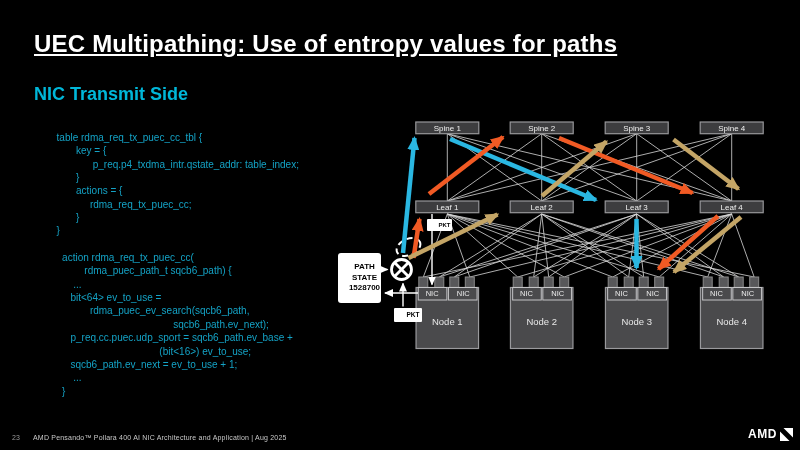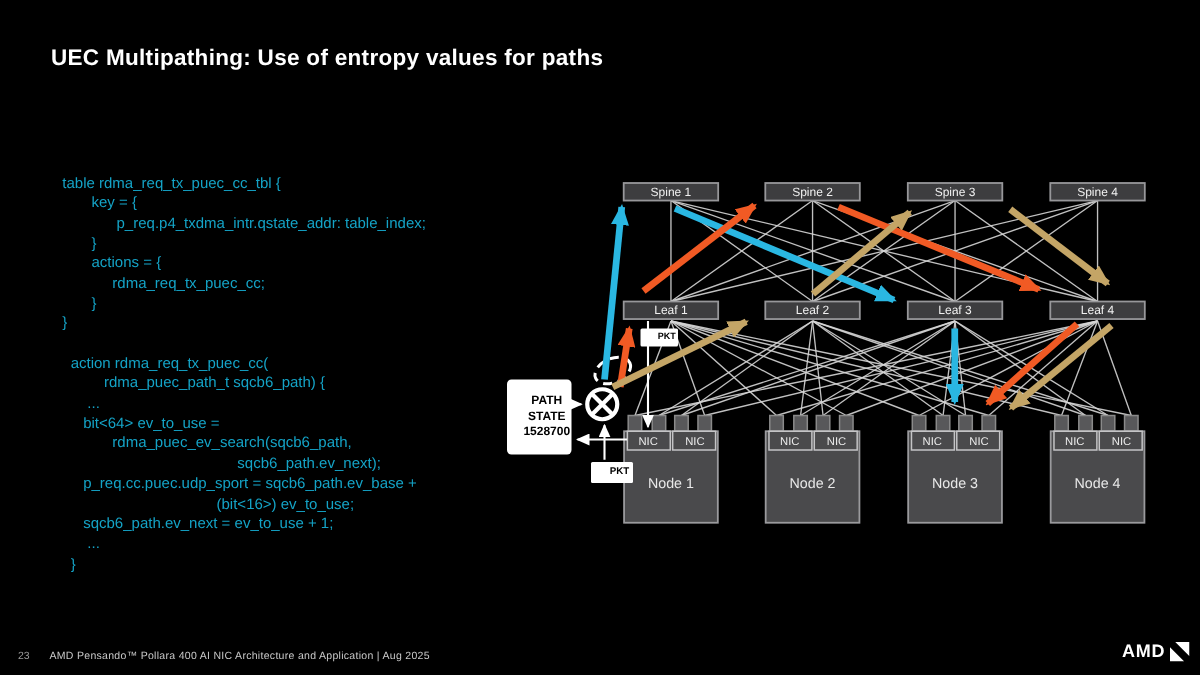--- a/index.html
+++ b/index.html
@@ -1,41 +1,42 @@
 <!DOCTYPE html>
 <html><head>
 <meta charset="utf-8">
 <style>
   html,body{margin:0;padding:0;background:#000;}
   .slide{position:relative;width:800px;height:450px;background:#000;overflow:hidden;
          font-family:"Liberation Sans", sans-serif;}
   .title{position:absolute;left:34px;top:30px;width:740px;color:#fff;
-         font-size:15px;font-weight:bold;letter-spacing:0.2px;}
+         font-size:24px;font-weight:bold;letter-spacing:0.2px;text-decoration:underline;}
   .subtitle{position:absolute;left:34px;top:84px;color:#00b7d9;font-size:18px;font-weight:bold;}
-  .code{position:absolute;left:36px;top:116px;margin:0;color:#14a3c6;
+  .code{position:absolute;left:36px;top:116px;margin:15px;color:#14a3c6;
         font-family:"Liberation Sans", sans-serif;font-size:10px;line-height:13.35px;
         white-space:pre;}
   #diagram{position:absolute;left:330px;top:105px;}
   .overlay-box{position:absolute;background:#fff;color:#000;font-weight:bold;text-align:center;z-index:5;padding-left:10px;}
   .path-state{left:338px;top:253px;width:43px;height:50px;border-radius:3px;
               font-size:8px;line-height:10.5px;padding-top:9px;box-sizing:border-box;}
   .pkt-high{left:427px;top:219px;width:15px;height:12px;font-size:6px;line-height:12px;border-radius:1px;}
   .pkt-low{left:394px;top:308px;width:18px;height:14px;font-size:6.5px;line-height:14px;border-radius:1px;}
   .footer-page{position:absolute;left:12px;top:434px;color:#9a9a9a;font-size:7px;}
   .footer-text{position:absolute;left:33px;top:434px;color:#c9c9c9;font-size:7px;letter-spacing:0.2px;}
   .amd-logo{position:absolute;left:748px;top:427px;display:flex;align-items:center;gap:3px;}
   .amd-logo .amd-text{color:#fff;font-size:12px;font-weight:bold;letter-spacing:0.5px;line-height:14px;}
   svg text{font-family:"Liberation Sans", sans-serif;}
 </style>
 </head>
 <body>
 
 <div class="slide">
 
   <div class="title">UEC Multipathing: Use of entropy values for paths</div>
+  <div class="subtitle">NIC Transmit Side</div>
 
   <pre class="code" id="code-block" style="color: rgb(20, 163, 198);">  table rdma_req_tx_puec_cc_tbl {
          key = {
                p_req.p4_txdma_intr.qstate_addr: table_index;
          }
          actions = {
               rdma_req_tx_puec_cc;
          }
   }
 

